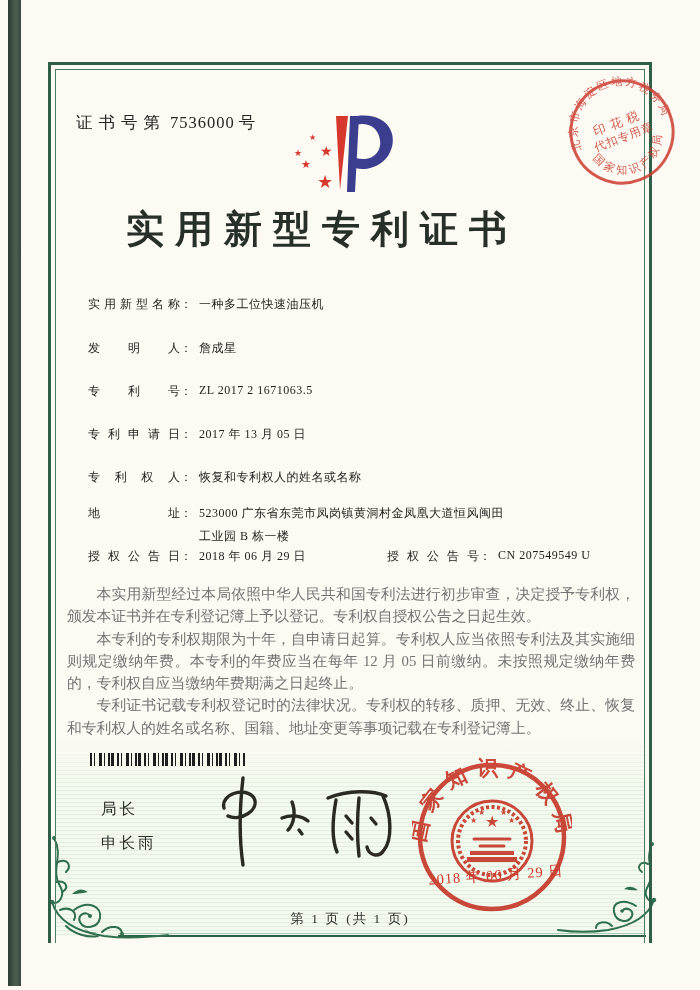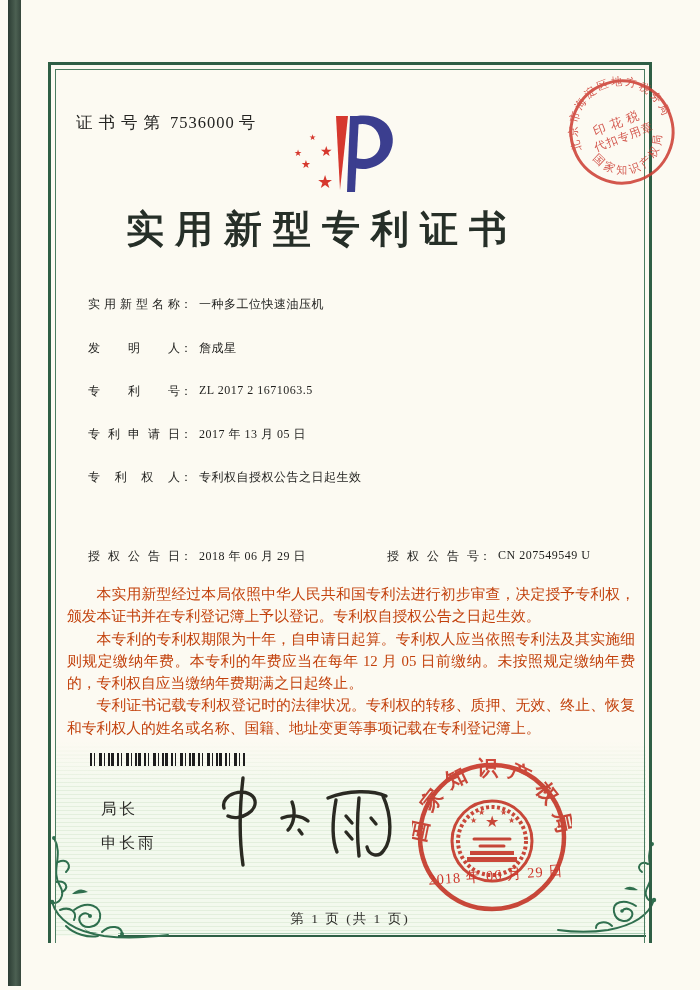--- a/index.html
+++ b/index.html
@@ -34,21 +34,21 @@
     font-size:38px;font-weight:700;letter-spacing:11px;color:#262f28;}
   
   .field{position:absolute;left:88px;font-size:12px;white-space:nowrap;}
   .flabel{display:inline-block;width:92px;text-align:justify;text-align-last:justify;vertical-align:top;}
   .colon{display:inline-block;vertical-align:top;}
   .fvalue{display:inline-block;margin-left:7px;vertical-align:top;letter-spacing:.5px;}
   .addr2{display:block;margin-top:6px;}
   .field-right{left:387px;font-family:Liberation Serif, serif;}
   
   .body-text{position:absolute;left:67px;top:583px;width:568px;
-    font-size:14.8px;line-height:22.3px;text-align:justify;color:#c2410c;}
+    font-size:14.8px;line-height:22.3px;text-align:justify;color:#737373;}
   .body-text p{margin:0;text-indent:2em;}
   
   .barcode{position:absolute;left:90px;top:753px;width:156px;height:13px;
     background:repeating-linear-gradient(90deg,
       #1d1d1d 0 2px,transparent 2px 4px,#1d1d1d 4px 5px,transparent 5px 9px,
       #1d1d1d 9px 12px,transparent 12px 14px,#1d1d1d 14px 15px,transparent 15px 18px,
       #1d1d1d 18px 20px,transparent 20px 21px,#1d1d1d 21px 24px,transparent 24px 27px);}
   .signatory{position:absolute;left:101px;top:799px;font-size:15.5px;letter-spacing:3px;
     font-family:"Liberation Sans","DejaVu Sans",sans-serif;color:#2a2a26;}
   .signatory .line{display:block;margin-bottom:13px;}
@@ -151,21 +151,24 @@
   <div class="field" style="top:340px">
     <span class="flabel">发明人</span><span class="colon">：</span><span class="fvalue">詹成星</span>
   </div>
   <div class="field" style="top:383px">
     <span class="flabel">专利号</span><span class="colon">：</span><span class="fvalue">ZL 2017 2 1671063.5</span>
   </div>
   <div class="field" style="top:426px">
     <span class="flabel">专利申请日</span><span class="colon">：</span><span class="fvalue">2017 年 13 月 05 日</span>
   </div>
   <div class="field" style="top:469px">
-    <span class="flabel">专利权人</span><span class="colon">：</span><span class="fvalue">专利权自授权公告之日起生效</span>
+    <span class="flabel">专利权人</span><span class="colon">：</span><span class="fvalue">恢复和专利权人的姓名或名称</span>
+  </div>
+  <div class="field" style="top:505px">
+    <span class="flabel">地址</span><span class="colon">：</span><span class="fvalue"><span>523000 广东省东莞市凤岗镇黄洞村金凤凰大道恒风闽田</span><span class="addr2">工业园 B 栋一楼</span></span>
   </div>
   <div class="field" style="top:548px">
     <span class="flabel">授权公告日</span><span class="colon">：</span><span class="fvalue">2018 年 06 月 29 日</span>
   </div>
   <div class="field field-right" style="top:548px">
     <span class="flabel">授权公告号</span><span class="colon">：</span><span class="fvalue">CN 207549549 U</span>
   </div>
 
   <div class="body-text">
     <p>本实用新型经过本局依照中华人民共和国专利法进行初步审查，决定授予专利权，颁发本证书并在专利登记簿上予以登记。专利权自授权公告之日起生效。</p>

